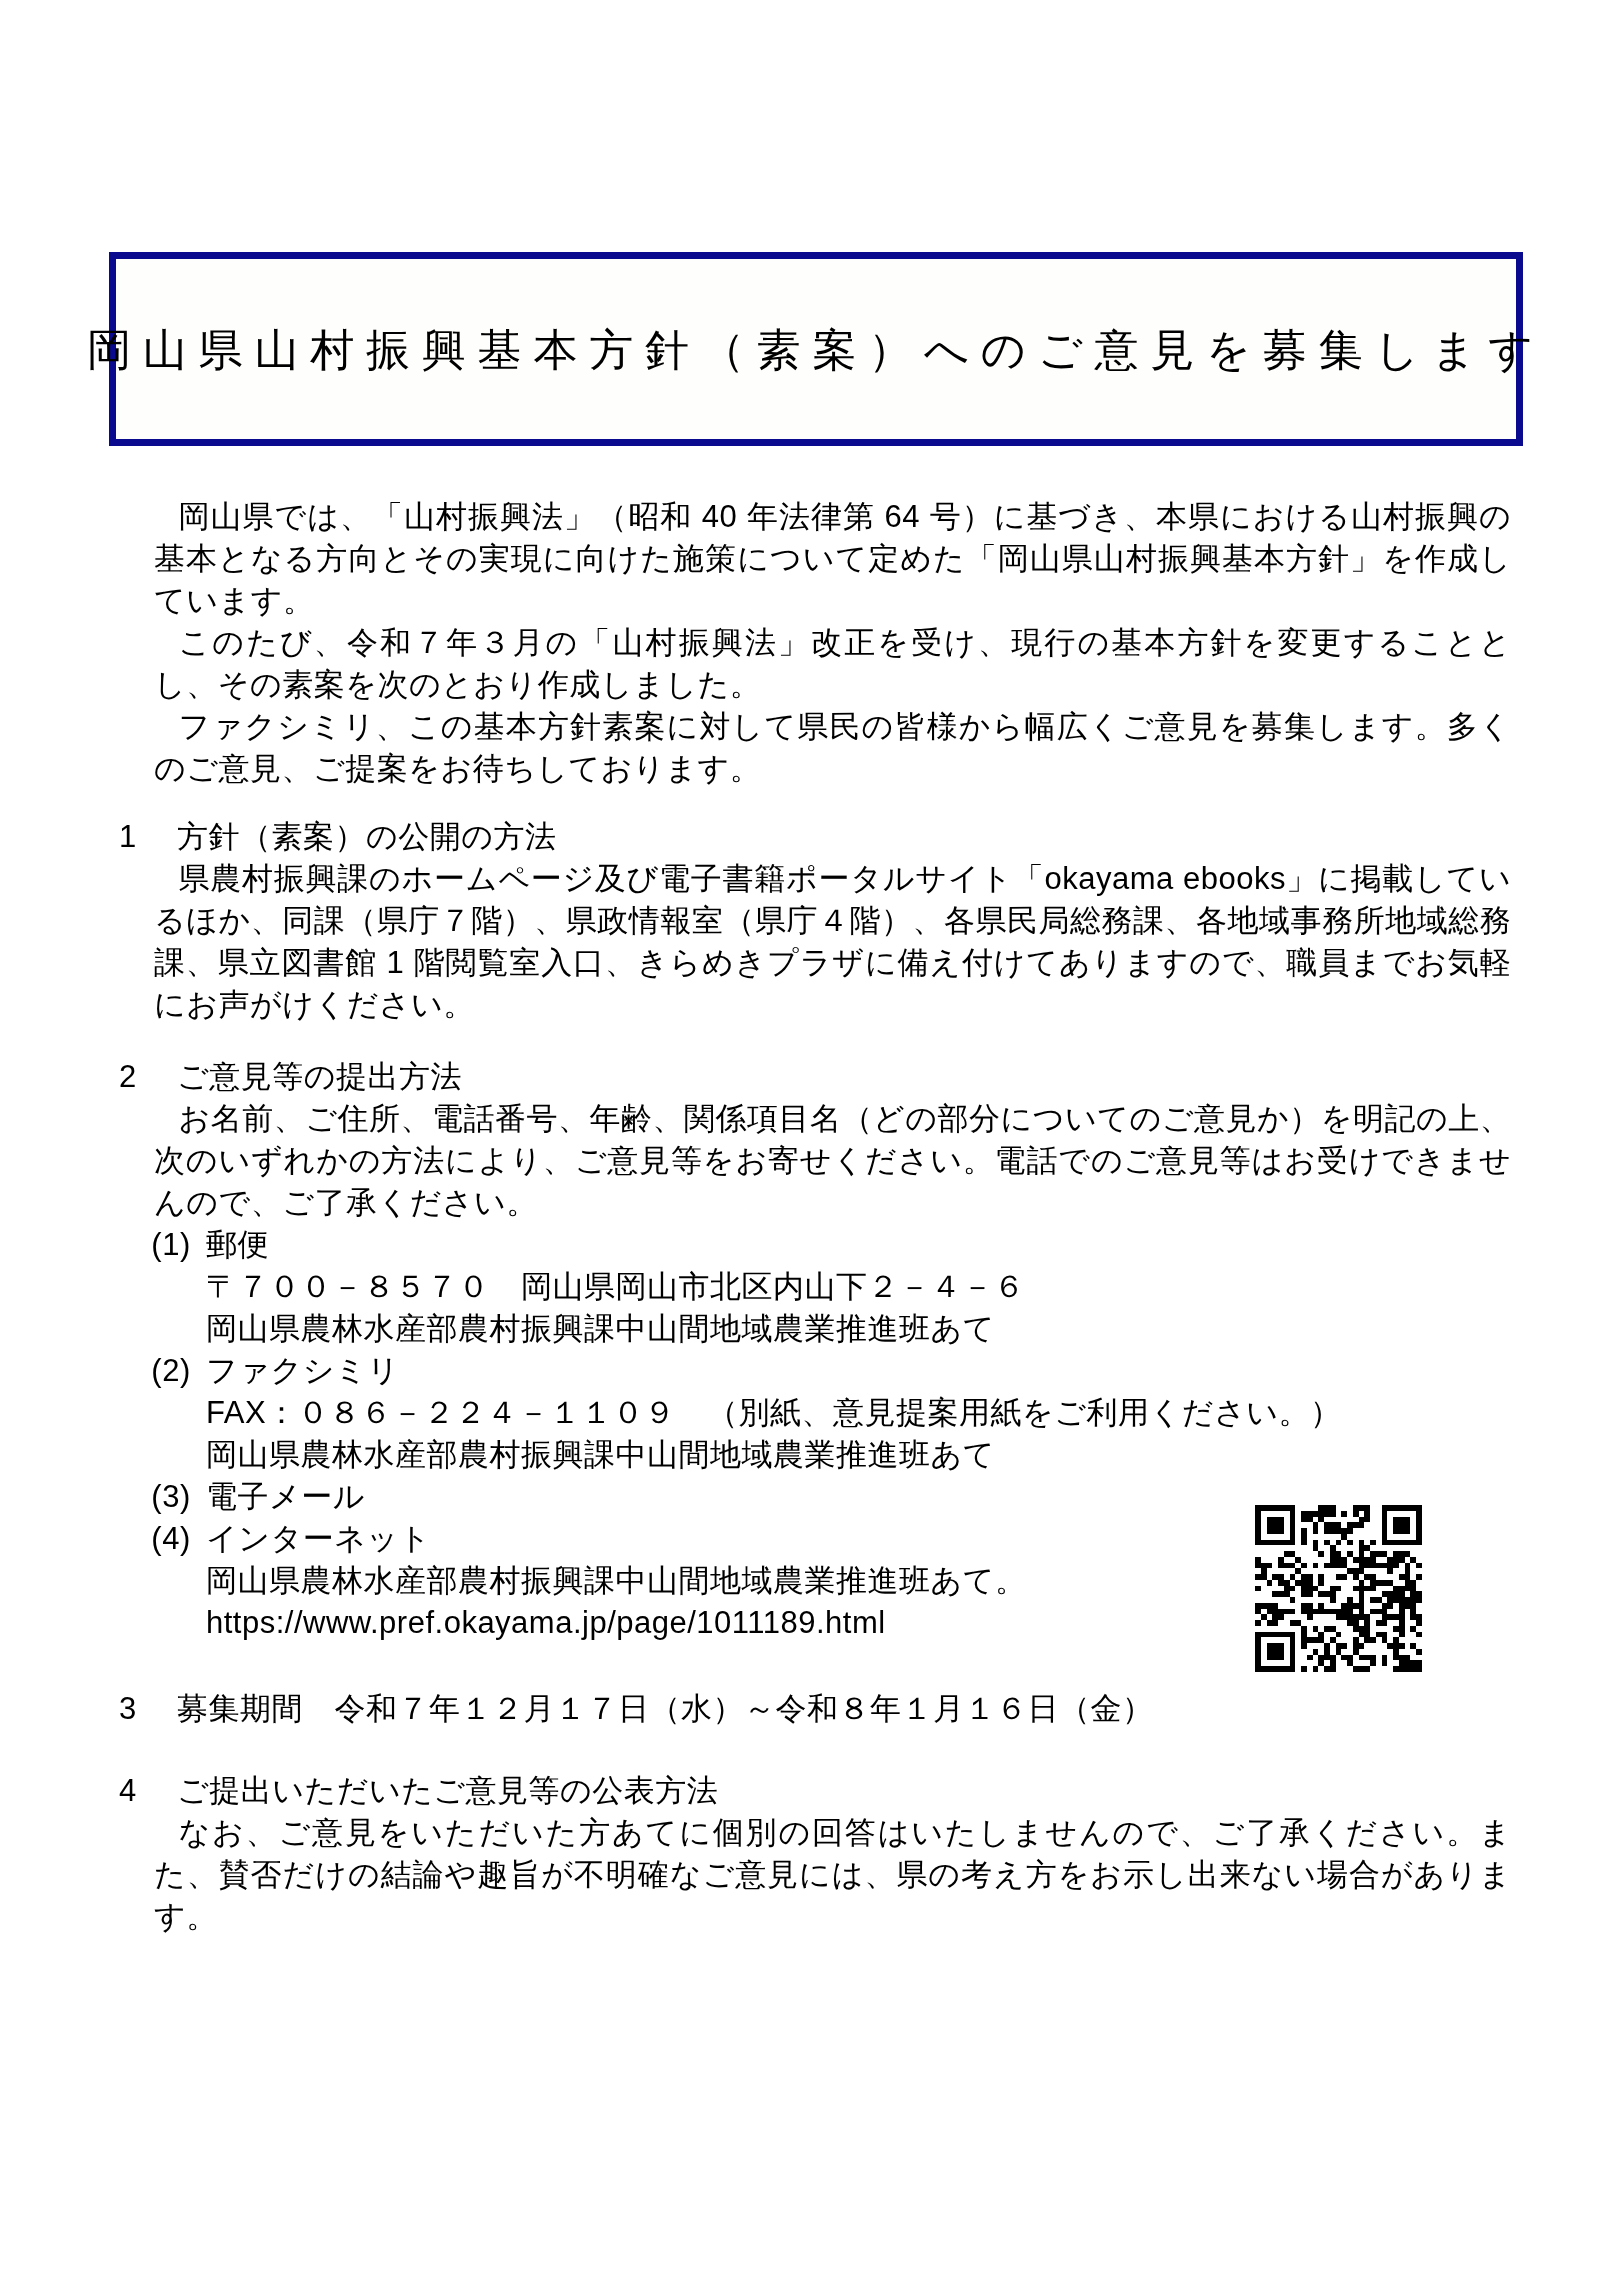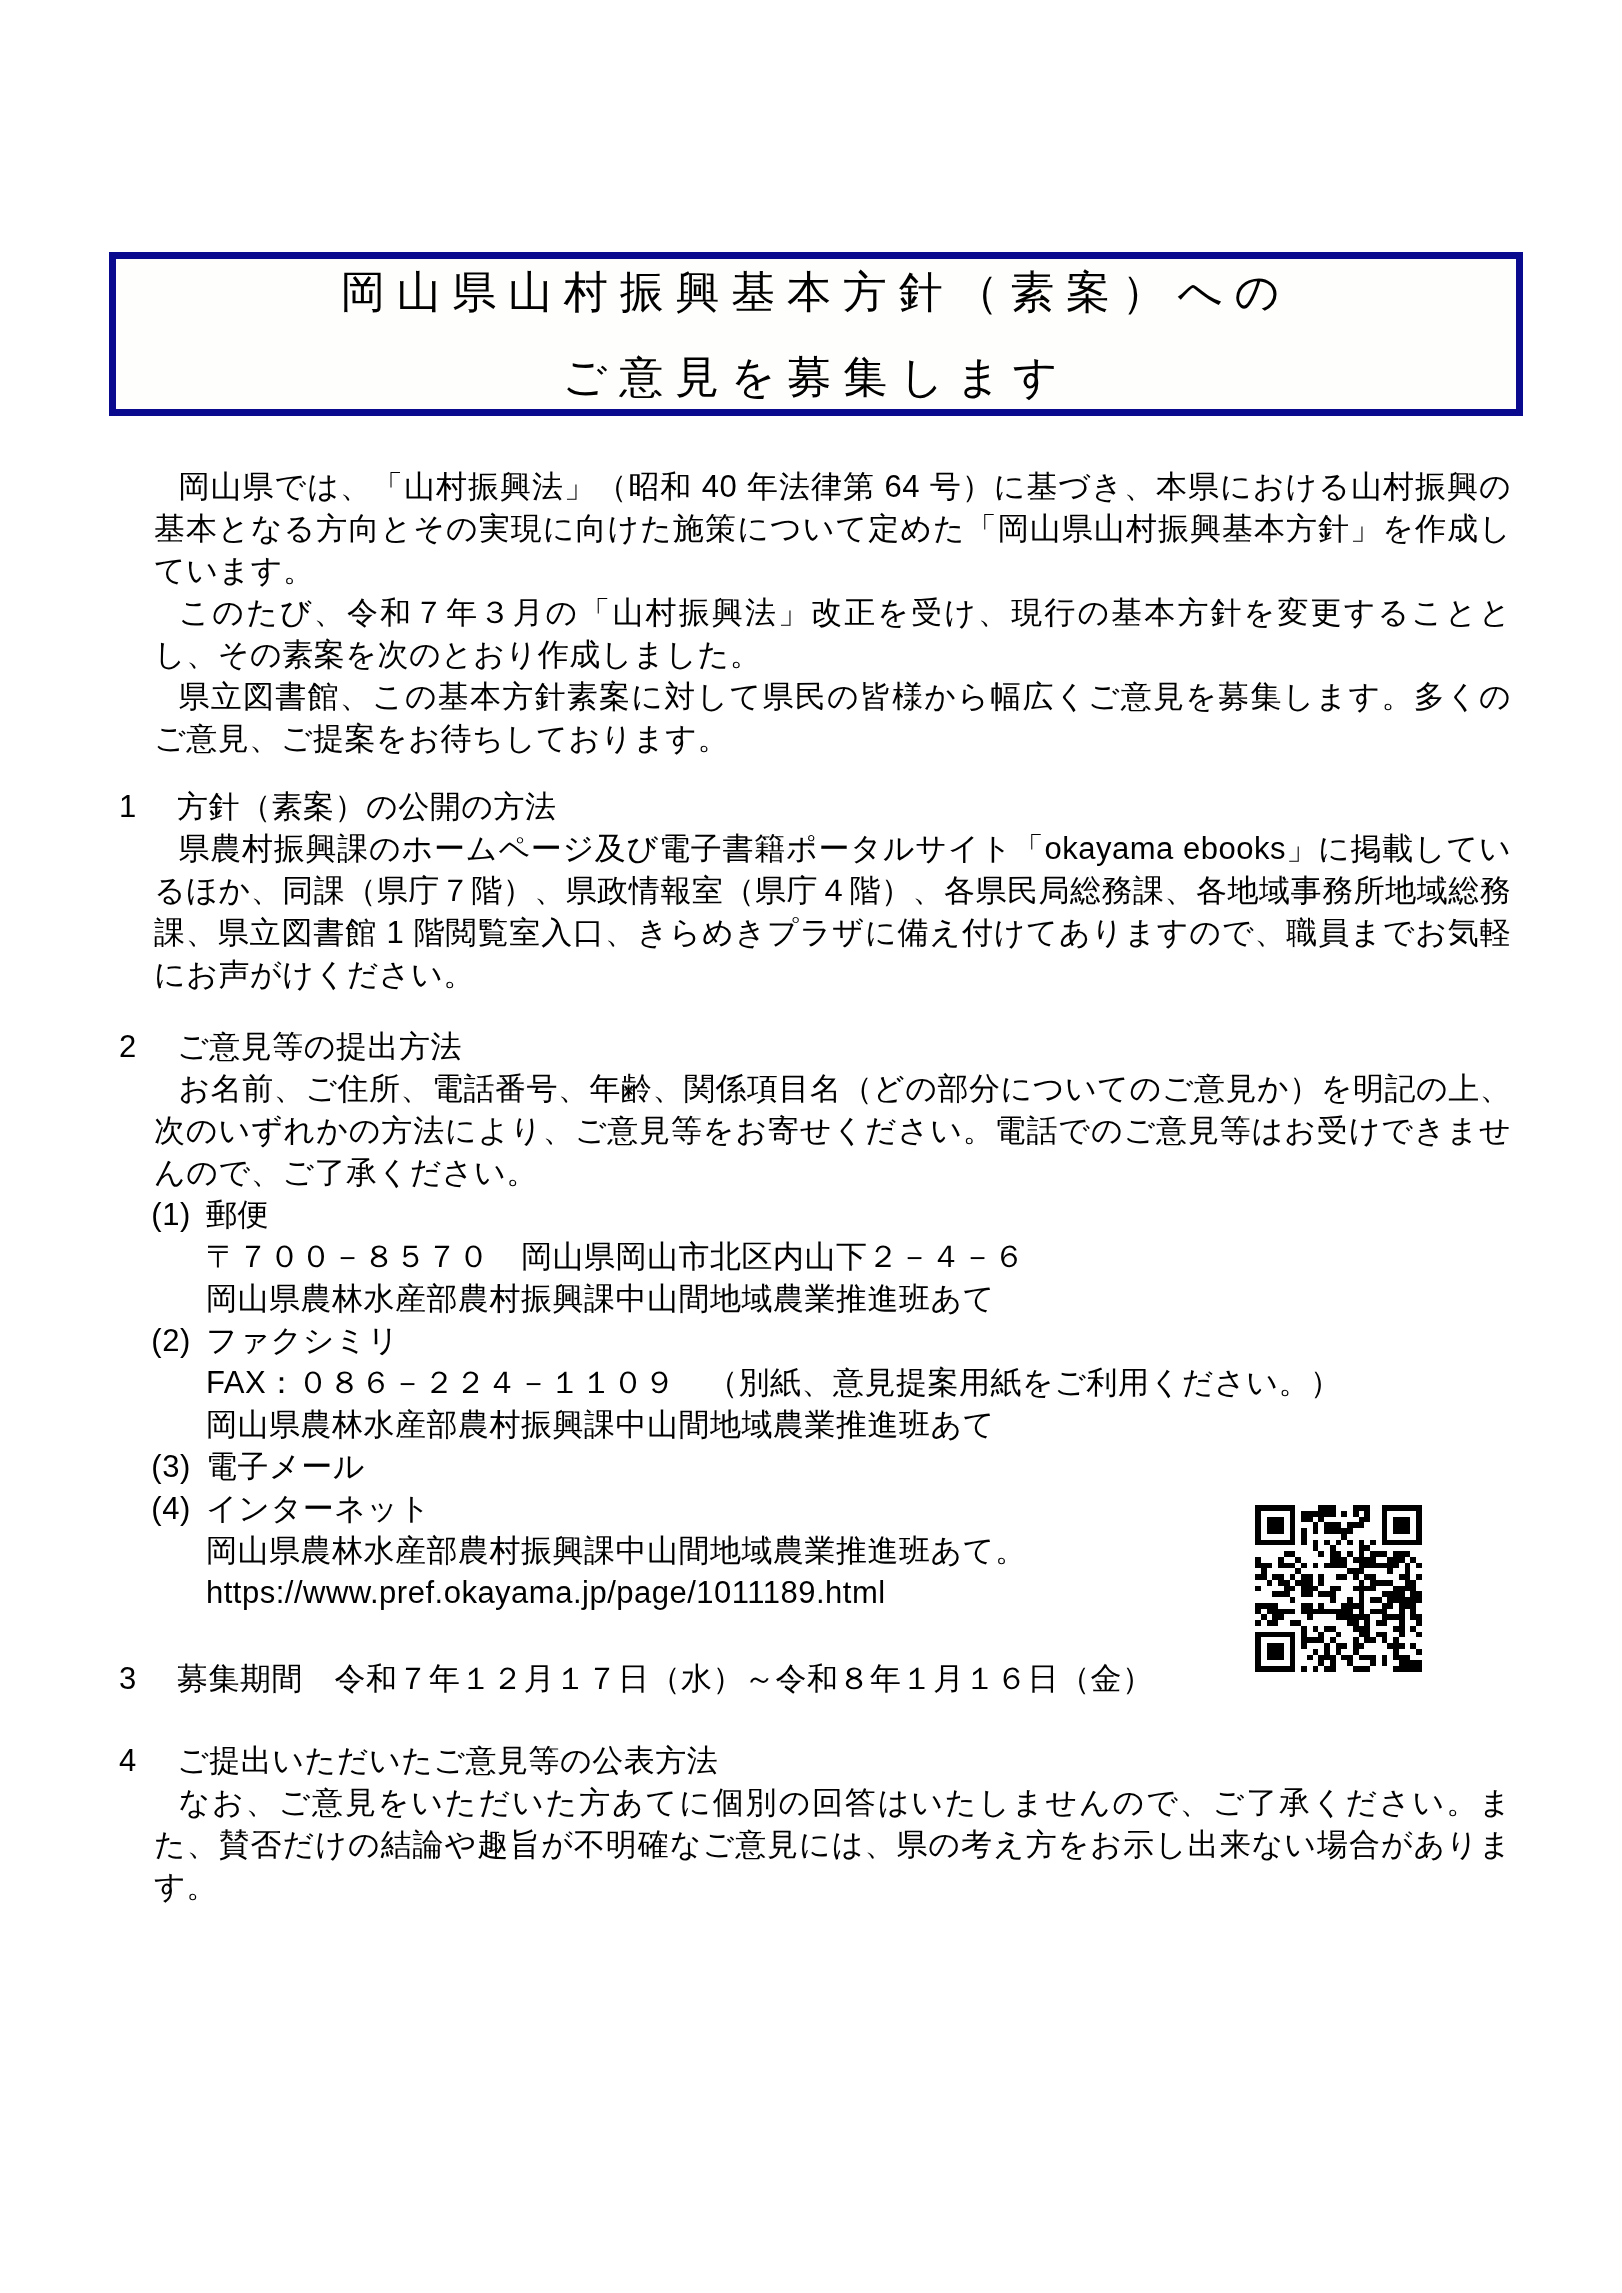--- a/index.html
+++ b/index.html
@@ -13,24 +13,24 @@
     position:relative;
     width:1623px; height:2294px;
     background:#ffffff;
     overflow:hidden;
   }
   .page-inner { margin:252px 100px 0 109px; width:1414px; }
 
   
   .title-box {
     box-sizing:border-box;
-    width:1414px; height:164px;
+    width:1414px; height:194px;
     border:7.3px solid #0a0a8e;
     background:#fefefc;
-    display:flex; flex-direction:column;
+    display:flex; 
     justify-content:center; align-items:center;
     row-gap:40px;
   }
   .title-line {
     font-size:44px; line-height:45px;
     letter-spacing:11.8px;
     font-weight:400;
     white-space:nowrap;
   }
 
@@ -75,21 +75,21 @@
     <div class="title-box">
       <div class="title-line">岡山県山村振興基本方針（素案）への</div>
       <div class="title-line">ご意見を募集します</div>
     </div>
 
     <div class="text-col">
 
       <div class="intro">
         <div class="para">岡山県では、「山村振興法」（昭和 40 年法律第 64 号）に基づき、本県における山村振興の基本となる方向とその実現に向けた施策について定めた「岡山県山村振興基本方針」を作成しています。</div>
         <div class="para">このたび、令和７年３月の「山村振興法」改正を受け、現行の基本方針を変更することとし、その素案を次のとおり作成しました。</div>
-        <div class="para">県立図書館、この基本方針素案に対して県民の皆様から幅広くご意見を募集します。多くのご意見、ご提案をお待ちしております。</div>
+        <div class="para">ファクシミリ、この基本方針素案に対して県民の皆様から幅広くご意見を募集します。多くのご意見、ご提案をお待ちしております。</div>
       </div>
 
       <div class="sec1">
         <div class="sec-head">
           <span class="sec-num">1</span><span>方針（素案）の公開の方法</span>
         </div>
         <div class="para">県農村振興課のホームページ及び電子書籍ポータルサイト「okayama ebooks」に掲載しているほか、同課（県庁７階）、県政情報室（県庁４階）、各県民局総務課、各地域事務所地域総務課、県立図書館 1 階閲覧室入口、きらめきプラザに備え付けてありますので、職員までお気軽にお声がけください。</div>
       </div>
 
       <div class="sec2">

